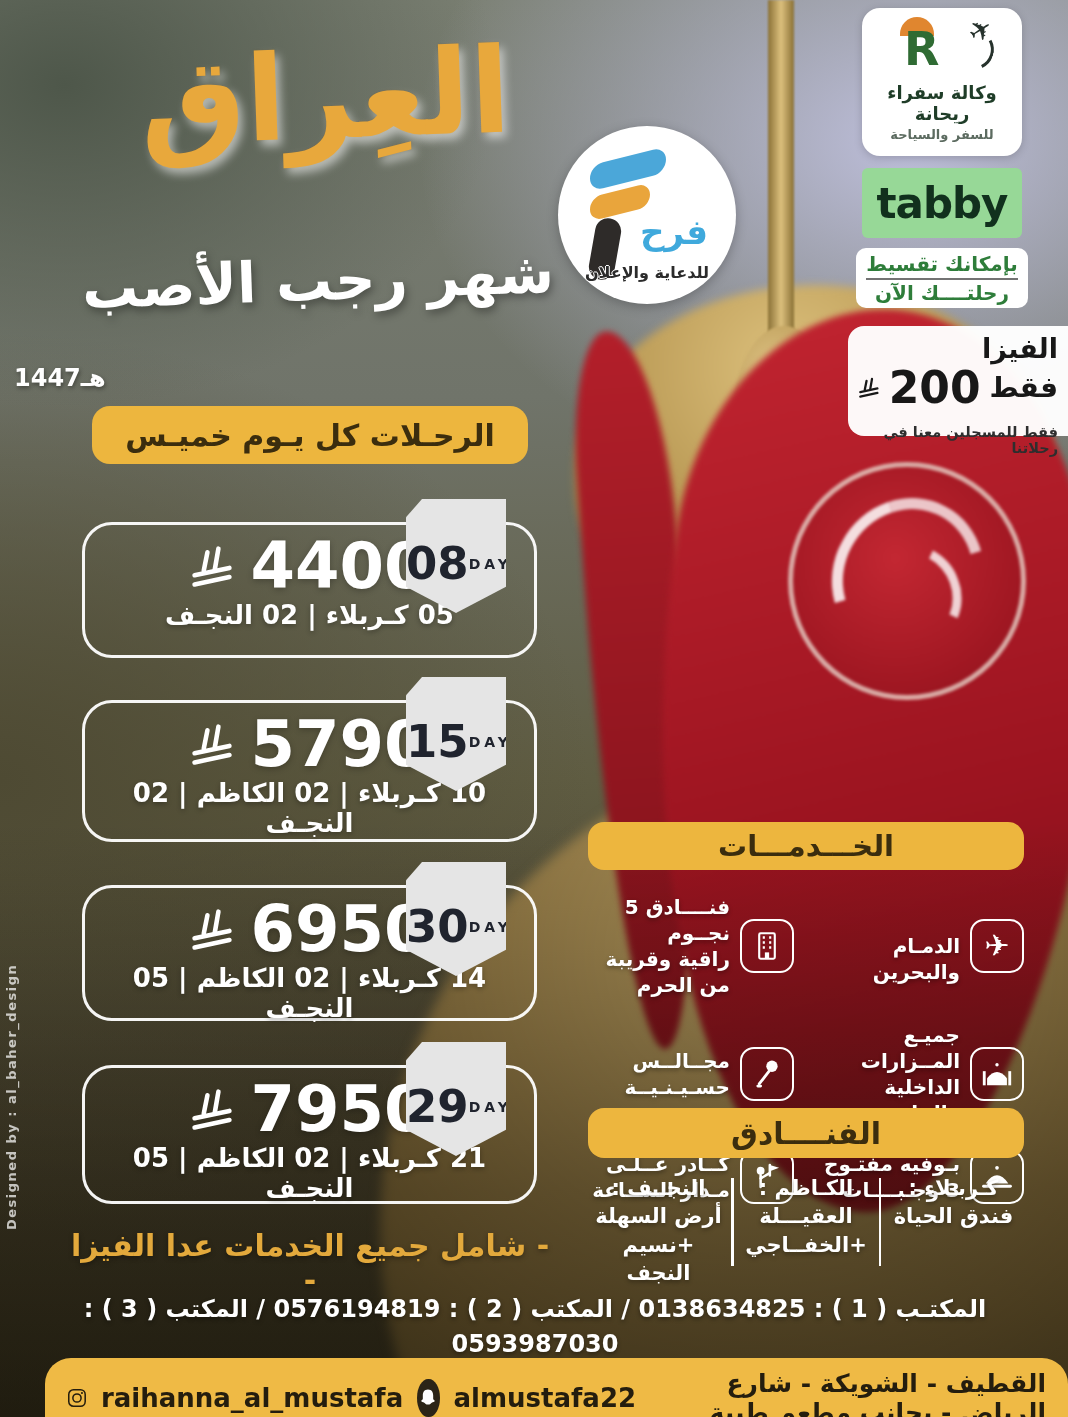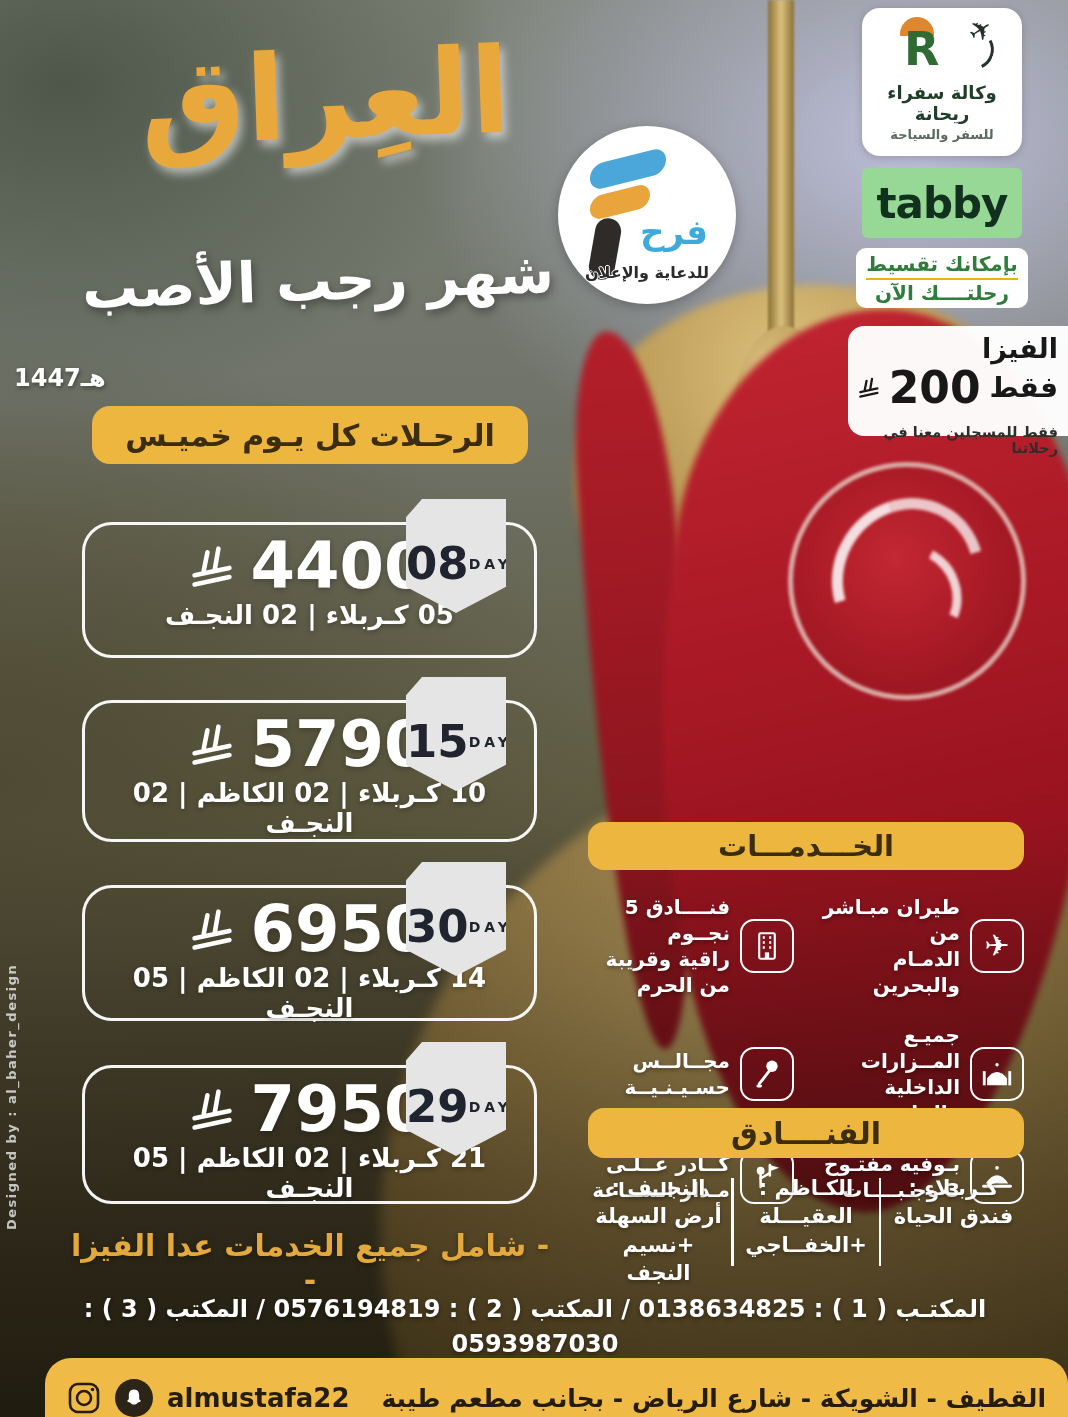--- a/index.html
+++ b/index.html
@@ -68,21 +68,21 @@
     border-right:3px solid #26322c;border-radius:50%;transform:rotate(18deg);}
   .agency-name{font-size:18px;font-weight:800;color:#1f3d28;direction:rtl;margin-top:2px;}
   .agency-tag{font-size:13px;font-weight:700;color:#5c6b60;direction:rtl;margin-top:3px;}
 
   .tabby-badge{position:absolute;left:862px;top:168px;width:160px;height:70px;background:#97d897;
     border-radius:6px;display:flex;align-items:center;justify-content:center;
     font-size:42px;font-weight:800;color:#11301d;letter-spacing:-1px;}
   .installment-badge{position:absolute;left:856px;top:248px;width:172px;height:60px;background:#fff;
     border-radius:10px;display:flex;flex-direction:column;align-items:center;justify-content:center;
     color:#2e7d3a;font-size:20px;font-weight:800;direction:rtl;line-height:1.3;}
-  .installment-badge .u{border-bottom:2px solid #eab308;padding-bottom:1px;}
+  .installment-badge .u{border-bottom:2px solid #737373;padding-bottom:1px;}
 
   .visa-strip{position:absolute;left:848px;top:326px;width:226px;height:110px;
     background:rgba(255,255,255,.97);border-radius:16px 0 0 16px;direction:rtl;
     padding:8px 16px 6px 10px;color:#181818;}
   .visa-title{font-size:27px;font-weight:800;line-height:1.1;}
   .visa-price-row{display:flex;direction:rtl;align-items:center;gap:9px;margin-top:2px;}
   .visa-prefix{font-size:28px;font-weight:800;}
   .visa-amount{font-size:44px;font-weight:800;line-height:1;}
   .visa-note{font-size:14.5px;font-weight:700;color:#2e2e2e;margin-top:14px;}
 
@@ -298,21 +298,21 @@
 
   <div class="pkg-note">- شامل جميع الخدمات عدا الفيزا -</div>
 
   <div class="services">
     <div class="gold-banner services-banner">الخـــدمـــات</div>
     <div class="svc-grid">
       <div class="svc-item">
         <span class="icon-box">
             <span class="glyph">✈</span>
           </span>
-        <span class="svc-text"><span>طيران مبـاشر من</span><br><span>الدمـام والبحرين</span></span>
+        <span class="svc-text"><br><span>الدمـام والبحرين</span></span>
       </div>
       <div class="svc-item">
         <span class="icon-box">
           <svg viewBox="0 0 48 48" fill="none" stroke="currentColor" stroke-width="3">
             <rect x="13" y="6" width="22" height="36" rx="2"></rect>
             <path d="M18 12h3M27 12h3M18 19h3M27 19h3M18 26h3M27 26h3" stroke-width="3.6"></path>
             <rect x="21" y="33" width="6" height="9" fill="currentColor" stroke="none"></rect>
           </svg>
         </span>
         <span class="svc-text"><span>فنــــادق 5 نجــوم</span><br><span>راقية وقريبة من الحرم</span></span>
@@ -389,20 +389,21 @@
     <div>المكتـب ( 1 ) : 0138634825 / المكتب ( 2 ) : 0576194819 / المكتب ( 3 ) : 0593987030</div>
     <div>أبو ريحــــانة : 0543066650 / أبو منصـــور : 0591717217 / للنســــاء : 0577346143</div>
   </div>
 
   <div class="footer-bar">
     <svg width="34" height="34" viewBox="0 0 34 34" fill="none" stroke="#241d0e" stroke-width="2.6">
       <rect x="3" y="3" width="28" height="28" rx="8"></rect>
       <circle cx="17" cy="17" r="7"></circle>
         <circle cx="25.5" cy="8.5" r="1.8" fill="#241d0e" stroke="none"></circle>
     </svg>
+    <span class="handle">raihanna_al_mustafa</span>
     <span class="snap-circle">
       <svg width="22" height="22" viewBox="0 0 34 34" fill="#ffffff">
         <path d="M17 4c-6 0-8 4.5-8 9v5c0 1.6-2.5 2.4-2.5 3.8 0 1.5 3.2 1.6 4.7 2.4 1.5.8 2.4 3 5.8 3s4.3-2.2 5.8-3c1.5-.8 4.7-.9 4.7-2.4 0-1.4-2.5-2.2-2.5-3.8v-5c0-4.5-2-9-8-9z"></path>
       </svg>
     </span>
     <span class="handle">almustafa22</span>
     <span class="footer-address">القطيف - الشويكة - شارع الرياض - بجانب مطعم طيبة</span>
   </div>
 
   <div class="designer">Designed by : al_baher_design</div>

